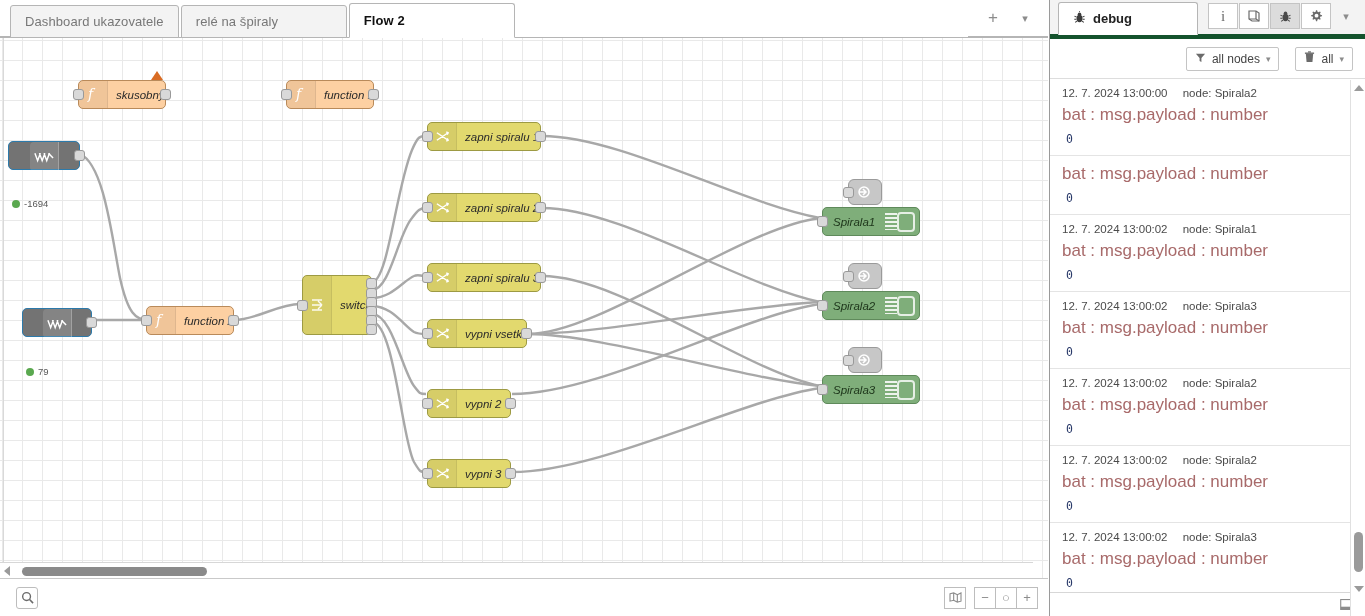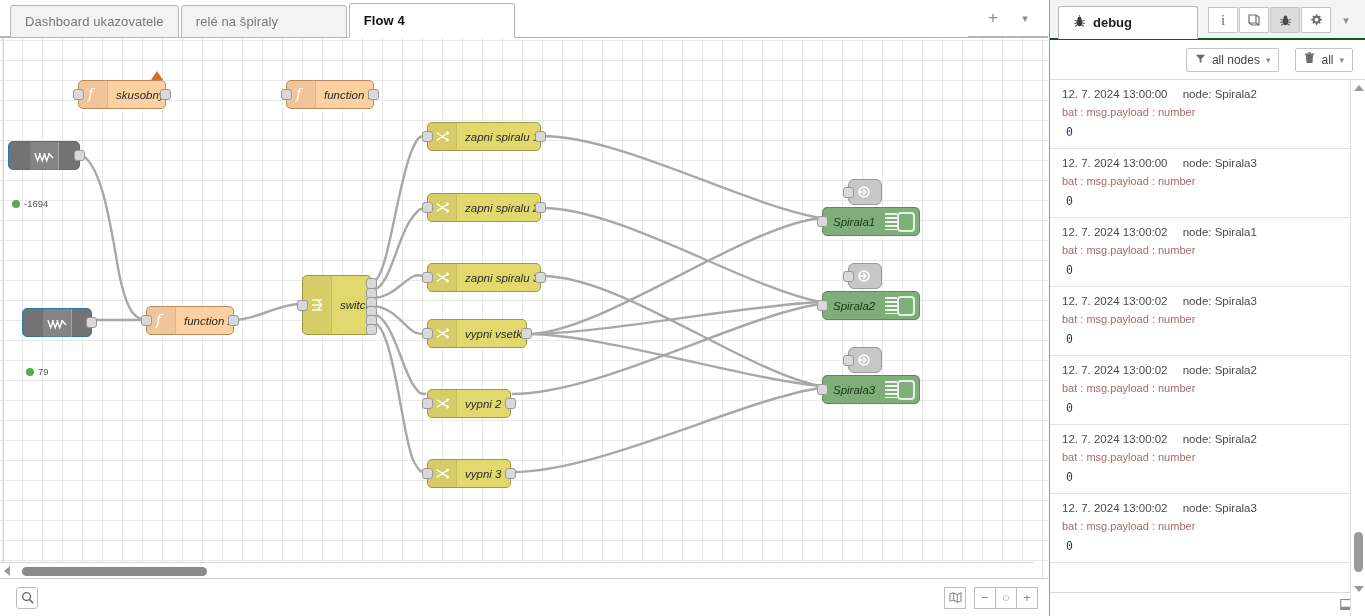--- a/index.html
+++ b/index.html
@@ -161,21 +161,21 @@
   .zbtn.sep { margin-left: 8px; }
 
   
   #sidebar {
     position: absolute; left: 1049px; top: 0; width: 316px; height: 616px;
     background: #fff; border-left: 1px solid #9a9a9a;
     display: flex; flex-direction: column;
   }
   #sbhead {
     height: 40px; display: flex; align-items: flex-end;
-    border-bottom: 2px solid #14532d; background: #f3f3f3;
+    border-bottom: 5px solid #14532d; background: #f3f3f3;
   }
   #sbtab {
     height: 33px; min-width: 140px; margin-left: 8px; padding: 0 14px;
     background: #fff; border: 1px solid #b5b5b5; border-bottom: 1px solid #fff;
     border-radius: 3px 3px 0 0;
     display: flex; align-items: center; gap: 7px;
     font-size: 13px; font-weight: bold; color: #222;
     position: relative; top: 1px; z-index: 3; cursor: pointer;
   }
   #sbicons { margin-left: auto; display: flex; align-items: center; gap: 2px; padding: 0 6px 5px 0; }
@@ -199,21 +199,21 @@
   }
   .sbsel .cv { color: #8c8c8c; font-size: 9px; }
 
   #dbglist { flex: 1 1 auto; overflow: hidden; position: relative; background: #fff; }
   .dbgmsg {
     border-bottom: 1px solid #e4e4e4; padding: 8px 24px 9px 12px;
     font-family: "Liberation Sans", sans-serif;
   }
   .dbgtop { font-size: 11.5px; color: #4a4a4a; margin-bottom: 6px; }
   .dbgtop .nd { margin-left: 12px; }
-  .dbgprop { font-size: 11px; color: #a86a6a; margin-bottom: 7px; }
+  .dbgprop { font-size: 17px; color: #a86a6a; margin-bottom: 7px; }
   .dbgval { font-size: 11.5px; color: #2a3a6a; font-family: "DejaVu Sans Mono", monospace; padding-left: 4px; }
 
   #dbgscroll {
     position: absolute; right: 0; top: 80px; width: 15px; height: 536px;
     background: #fff; border-left: 1px solid #e0e0e0;
   }
   #dbgscroll .a-up {
     position: absolute; left: 3px; top: 5px; width: 0; height: 0;
     border-left: 5px solid transparent; border-right: 5px solid transparent; border-bottom: 6px solid #9a9a9a;
   }
@@ -237,21 +237,21 @@
 
     <div id="tabbar">
       <div class="edge"></div>
       <div class="tab wide">
           <span>Dashboard ukazovatele</span>
         </div>
       <div class="tab wide">
           <span>relé na špiraly</span>
         </div>
       <div class="tab wide active">
-          <span>Flow 4</span>
+          <span>Flow 2</span>
         </div>
       <div id="tabtools">
         <div class="tabtool">+</div>
         <div class="tabtool" style="font-size:11px">▾</div>
       </div>
     </div>
 
     <div id="canvaswrap">
       <div id="grid"></div>
       <div id="gridborder"></div>
@@ -586,24 +586,20 @@
     <div id="dbglist">
       <div class="dbgmsg">
         <div class="dbgtop">
           <span>12. 7. 2024 13:00:00</span>
           <span class="nd">node: Spirala2</span>
         </div>
         <div class="dbgprop">bat : msg.payload : number</div>
         <div class="dbgval">0</div>
       </div>
       <div class="dbgmsg">
-        <div class="dbgtop">
-          <span>12. 7. 2024 13:00:00</span>
-          <span class="nd">node: Spirala3</span>
-        </div>
         <div class="dbgprop">bat : msg.payload : number</div>
         <div class="dbgval">0</div>
       </div>
       <div class="dbgmsg">
         <div class="dbgtop">
           <span>12. 7. 2024 13:00:02</span>
           <span class="nd">node: Spirala1</span>
         </div>
         <div class="dbgprop">bat : msg.payload : number</div>
         <div class="dbgval">0</div>

